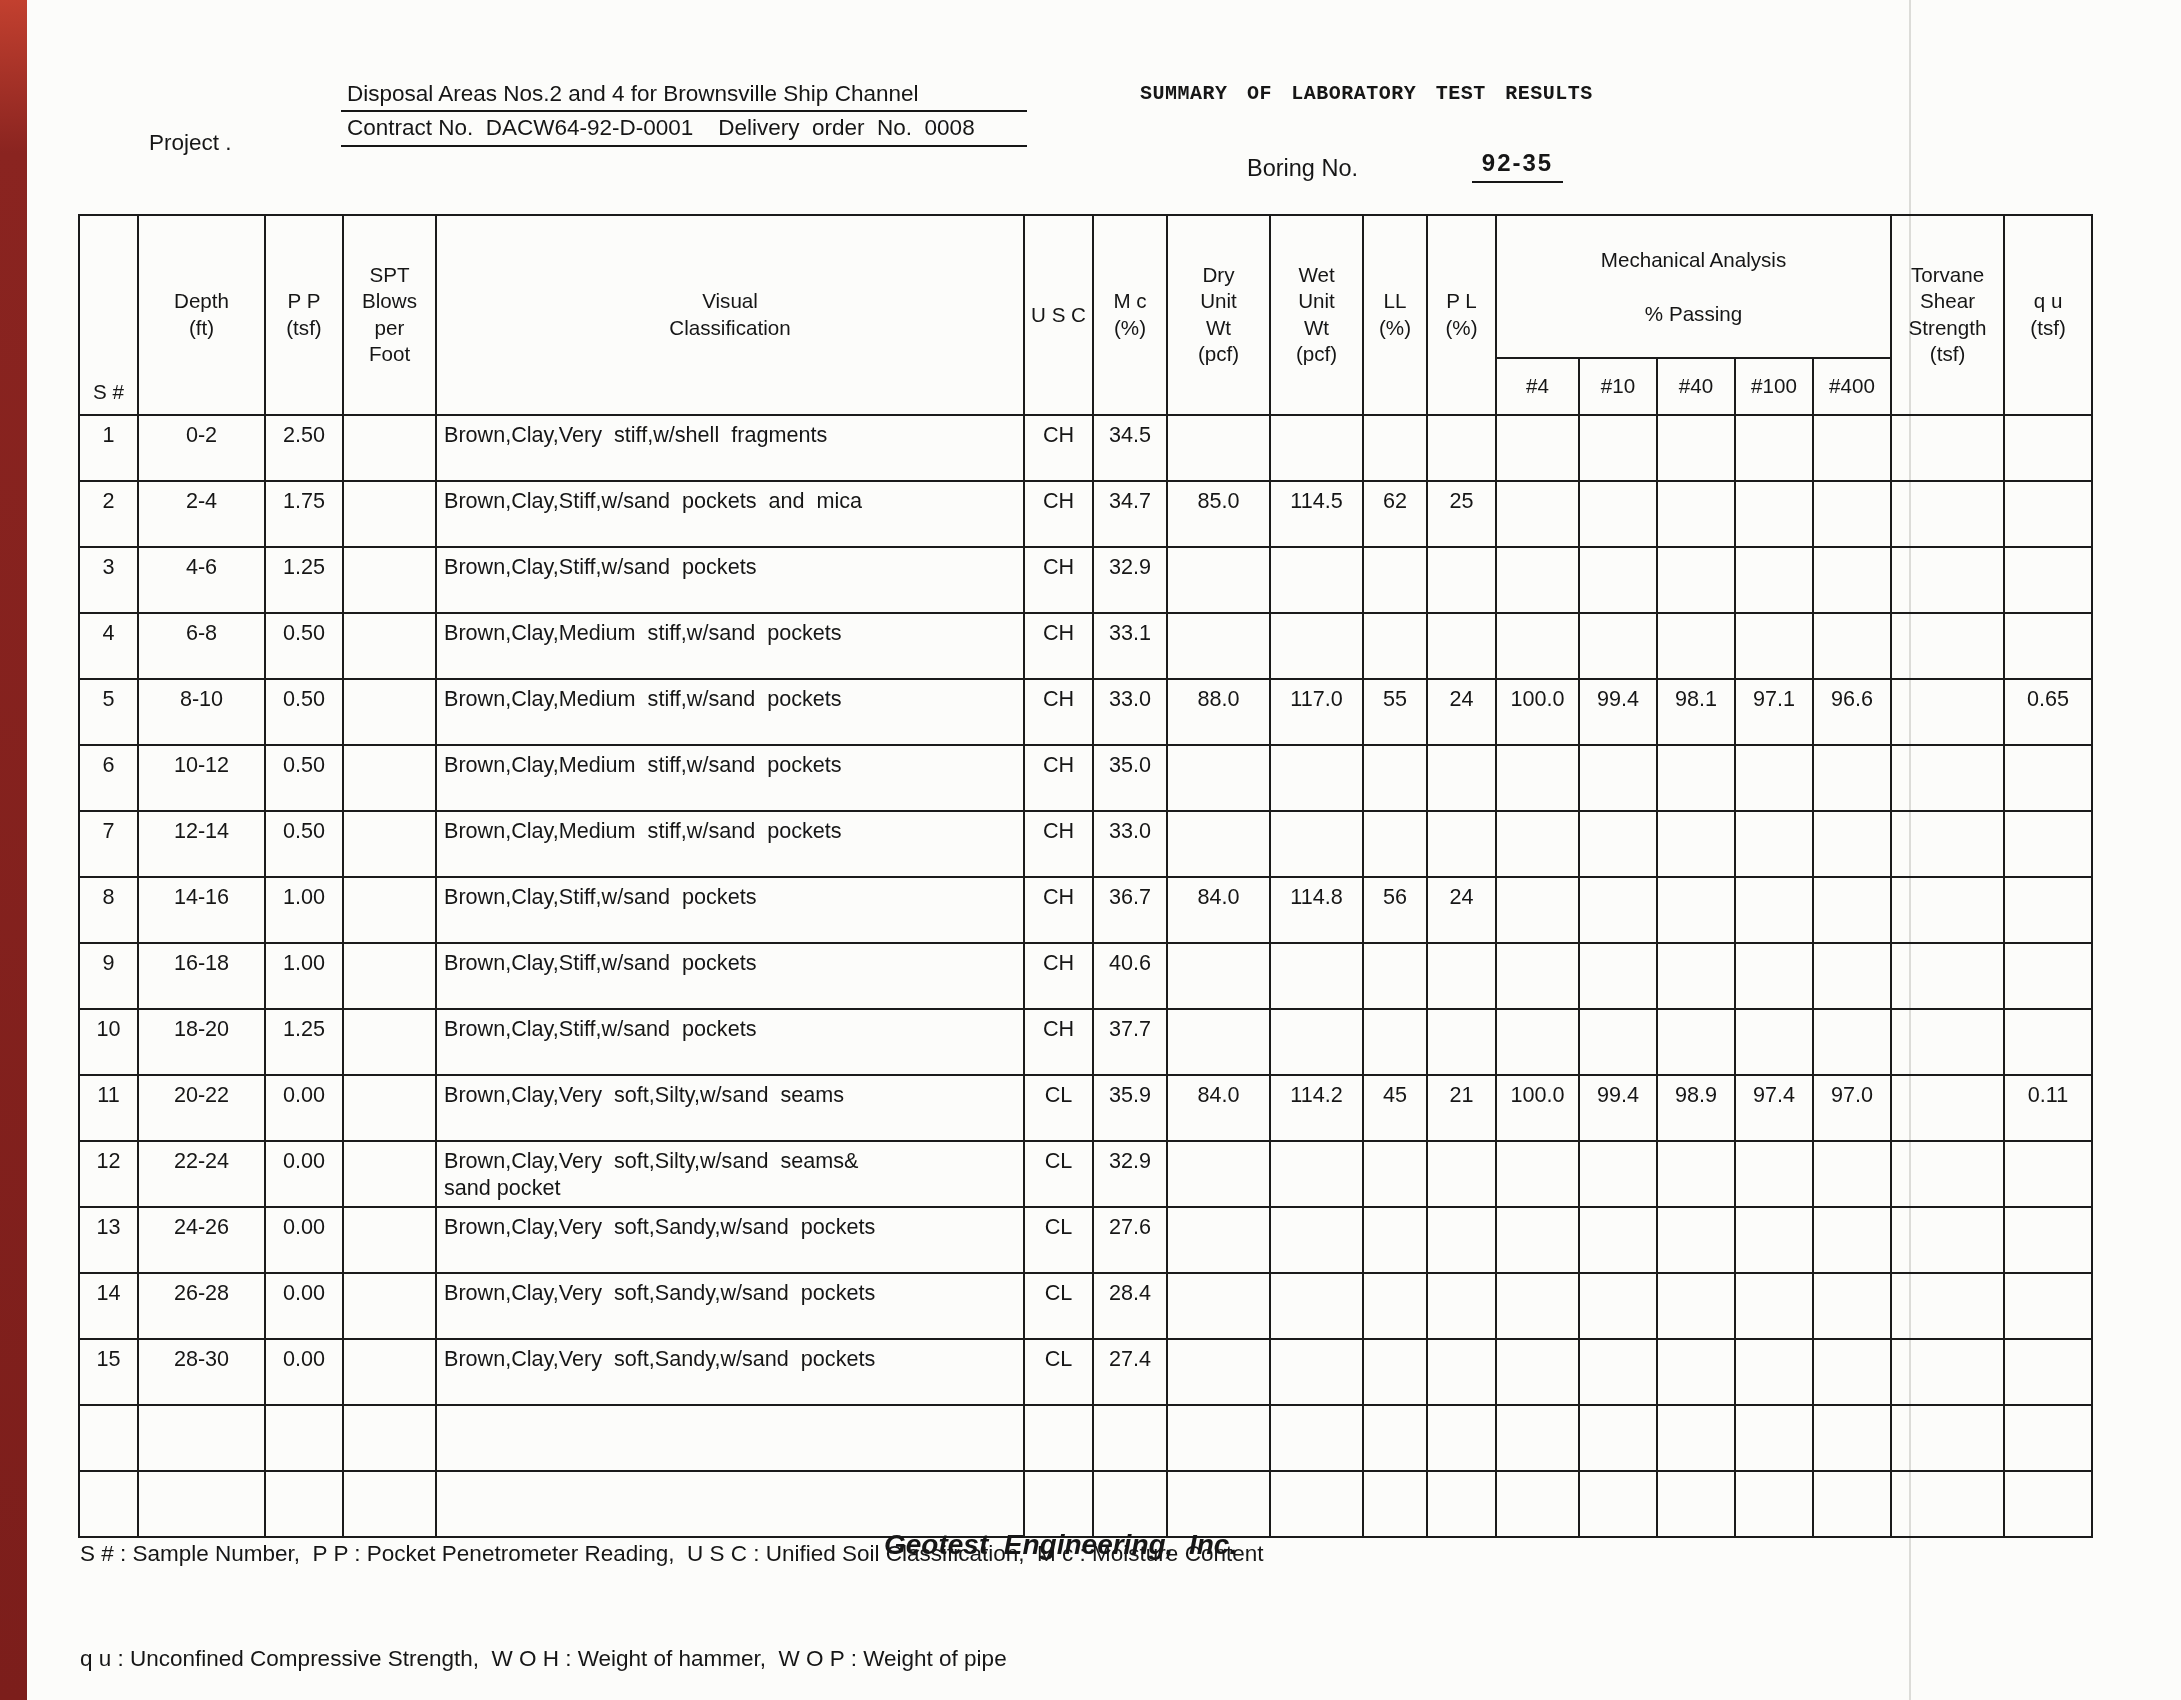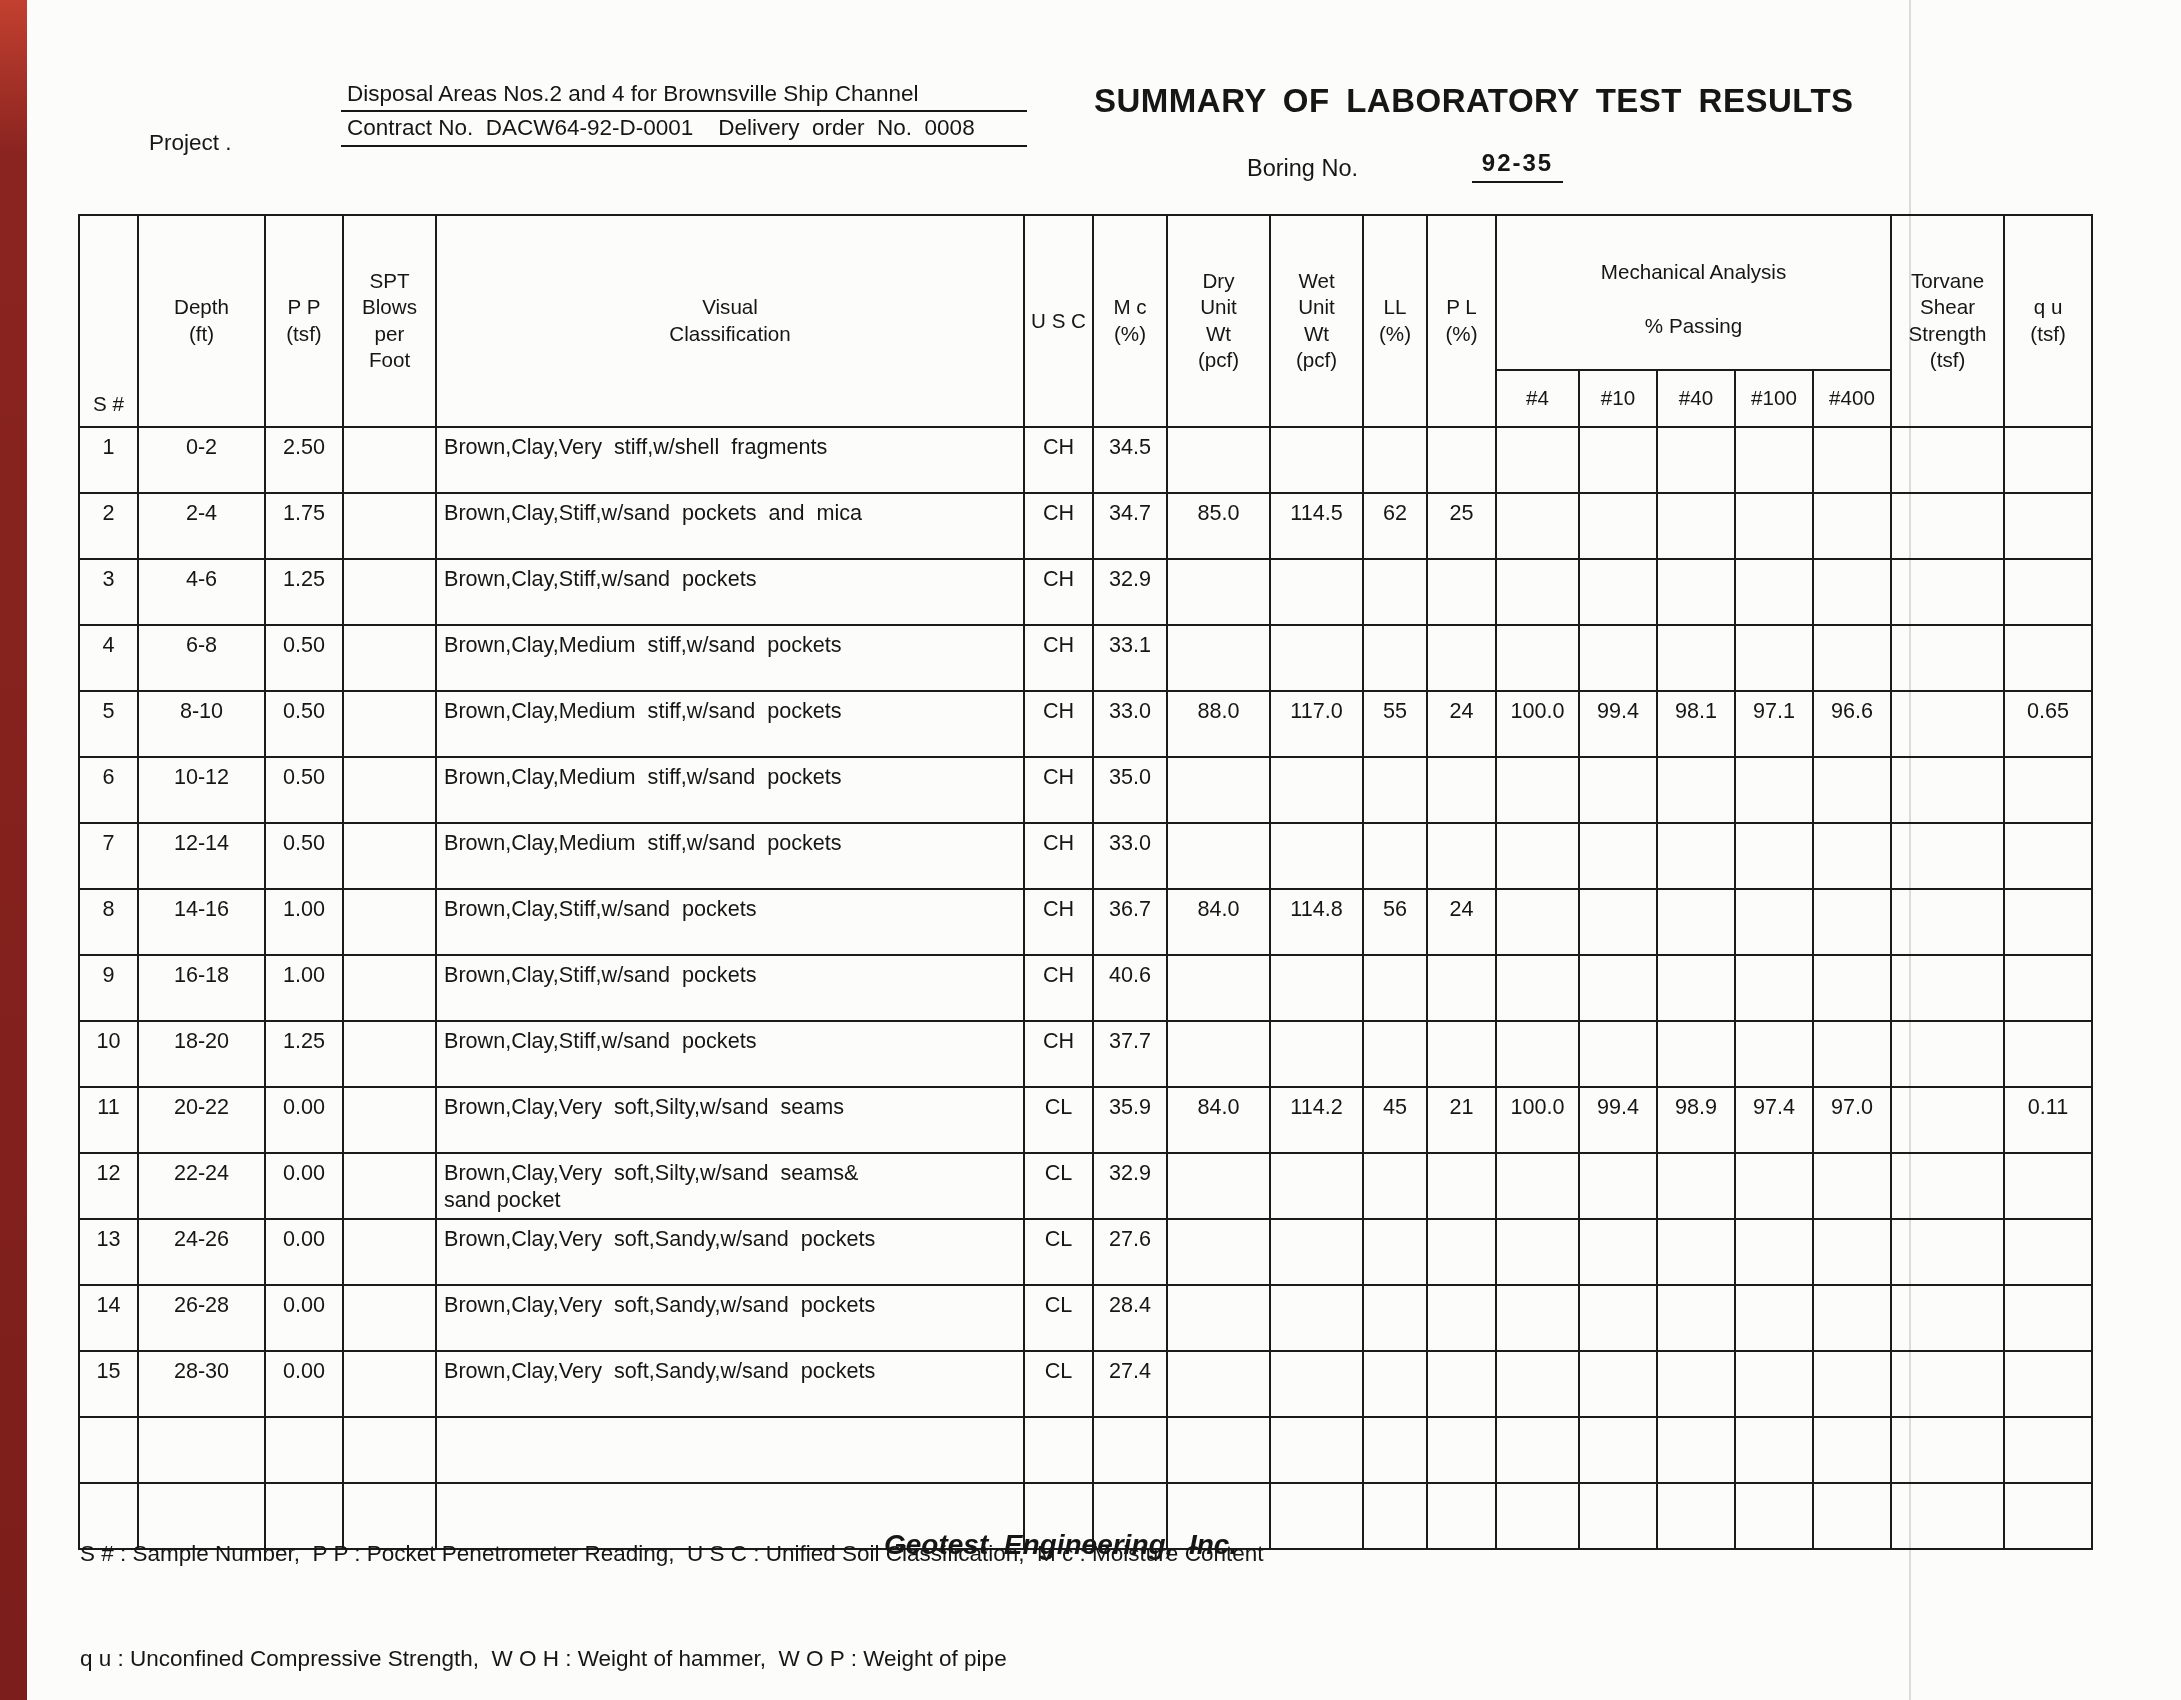--- a/index.html
+++ b/index.html
@@ -16,42 +16,42 @@
     position:absolute; left:1909px; top:0; width:2px; height:1701px;
     background:rgba(160,160,152,0.35);
   }
   .project-label { position:absolute; left:149px; top:90px; font-size:22.5px;margin-top:40px; }
   .project-block { position:absolute; left:341px; top:78px; width:686px; }
   .project-line {
     font-size:22.5px; line-height:25.5px; padding:2.9px 5.9px 3.9px;
     border-bottom:2px solid #161616; white-space:pre;
   }
   .doc-title {
-    position:absolute; left:1094px; top:82px;
-    font-size:33px; font-weight:700; letter-spacing:0.5px; word-spacing:6.9px;
+    position:absolute; left:1140px; top:82px;
+    font-size:20px; font-weight:700; letter-spacing:0.5px; word-spacing:6.9px;font-family:Liberation Mono, monospace;
   }
   .boring-label { position:absolute; left:1247px; top:155px; font-size:23.5px; }
   .boring-value {
     position:absolute; left:1472px; top:149px; font-size:24px; font-weight:700;
     letter-spacing:2px; border-bottom:2.9px solid #161616; padding:0 9.8px 3.9px;
   }
   table.results-table {
     position:absolute; left:78px; top:214px; width:2014px;
     border-collapse:collapse; table-layout:fixed;
     border:2.9px solid #1b1b1b;
   }
   th, td { border:2px solid #1b1b1b; }
   thead th {
     font-weight:400; font-size:20.6px; line-height:26.5px; text-align:center;
     vertical-align:middle; white-space:pre-line; padding:2px 2px;
   }
   tr.hA { height:74px; }
   tr.hB { height:57px; }
   th.va-bottom { vertical-align:bottom; padding-bottom:7.8px; }
-  th.mech { vertical-align:top; padding-top:15px; }
+  th.mech { vertical-align:top; padding-top:3px; }
   th.mech div { line-height:28px; }
   tbody tr { height:66px; }
   tbody td {
     font-size:21.6px; text-align:center; vertical-align:top;
     padding:6.9px 2.9px 0; box-sizing:border-box; overflow:hidden; line-height:26.5px;
   }
   tbody td.visual { text-align:left; padding-left:7px; white-space:pre-wrap; }
   tbody tr:first-child td { border-top:2.9px solid #1b1b1b; }
   th.b-right-thick, tbody td:nth-child(4), tbody td:nth-child(5) { border-right:2.9px solid #1b1b1b; }
   th.b-left-thick, tbody td:nth-child(17) { border-left:2.9px solid #1b1b1b; }

